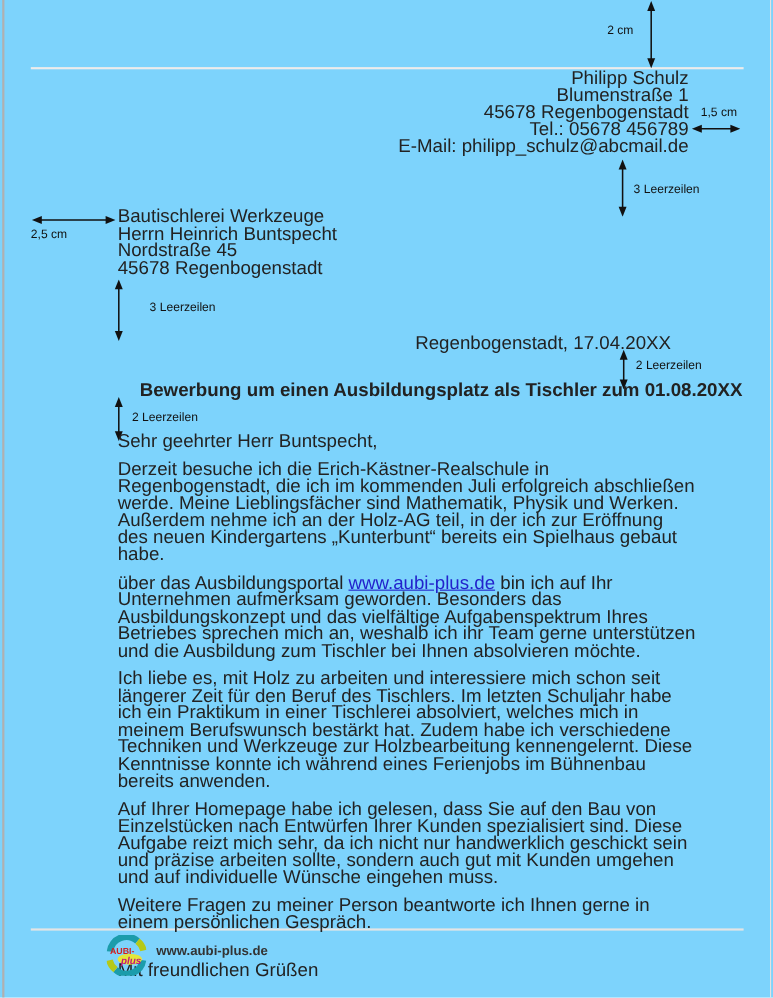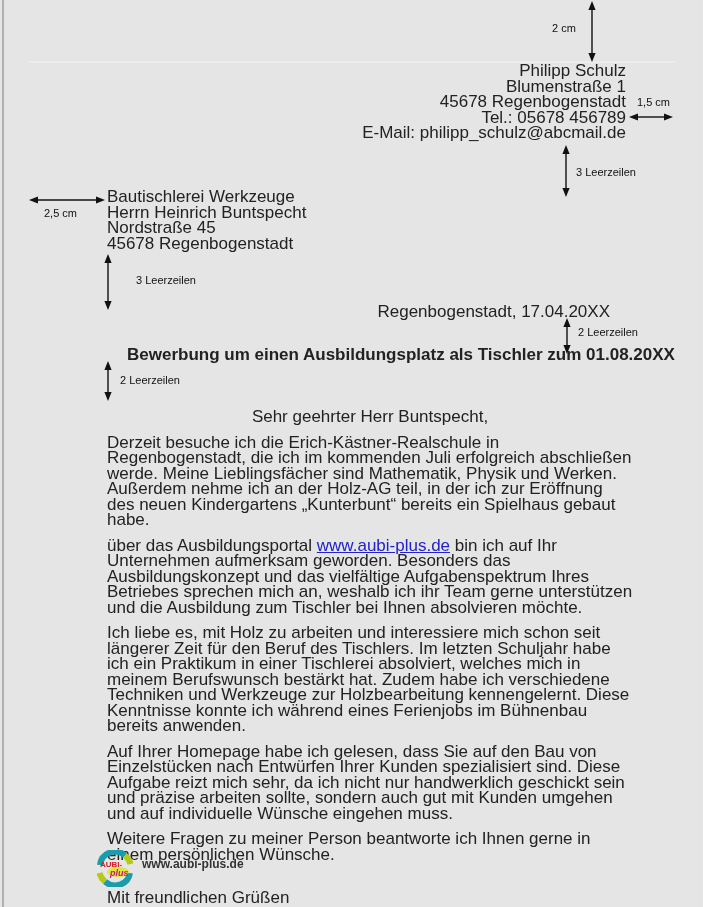--- a/index.html
+++ b/index.html
@@ -1,39 +1,39 @@
 <!DOCTYPE html>
 <html lang="de"><head>
 <meta charset="utf-8">
 <style>
   html,body{margin:0;padding:0;background:#fff;}
   .page{
     position:relative;
     width:703px;height:907px;
-    background:#e5e5e5;
+    background:#7dd3fc;
     font-family:"Liberation Sans", sans-serif;
     color:#222;
     overflow:hidden;
   }
   
   .edge-left{position:absolute;left:2px;top:0;width:2px;height:100%;background:#b0b0b0;}
   .edge-right{position:absolute;right:2px;top:0;width:1px;height:100%;background:#e2e2e2;}
   .rule{position:absolute;height:2px;background:#ececec;}
   .rule-top{left:28px;top:61px;width:648px;}
   .rule-bottom{left:28px;top:844px;width:648px;background:#e4e4e4;}
 
   
   .txt{font-size:17px;line-height:15.5px;}
   .sender{position:absolute;right:77px;top:63px;text-align:right;}
   .recipient{position:absolute;left:107px;top:189px;text-align:left;}
   .date-line{position:absolute;right:93px;top:304px;}
   .subject{position:absolute;left:107px;top:347px;font-weight:bold;margin-left:20px;}
   .body-flow{position:absolute;left:107px;top:393px;width:526px;}
   .body-flow p{margin:10px 0 0 0;}
-  .body-flow p.first{margin-top:16px;text-align:center;}
+  .body-flow p.first{margin-top:0;}
   .body-flow p.closing-gap{margin-top:28px;}
   a.doc-link{color:#2222cc;text-decoration:underline;}
 
   
   .ann-label{position:absolute;font-size:11px;line-height:12px;color:#111;white-space:nowrap;}
   .arrow{position:absolute;}
 
   
   .footer-logo{position:absolute;left:97px;top:850px;width:36px;height:37px;}
   .footer-url{position:absolute;left:142px;top:857px;font-size:12px;font-weight:600;color:#333;}
@@ -75,21 +75,21 @@
     <polygon points="6,0 2.4,9 9.6,9" fill="#111"></polygon>
     <polygon points="6,52 2.4,43 9.6,43" fill="#111"></polygon>
   </svg>
   <div class="ann-label" style="left:576px;top:166px">3 Leerzeilen</div>
 
   <svg class="arrow" style="left:29px;top:194px" width="76" height="12">
     <line x1="7" y1="6" x2="69" y2="6" stroke="#111" stroke-width="1.4"></line>
     <polygon points="0,6 9,2.4 9,9.6" fill="#111"></polygon>
     <polygon points="76,6 67,2.4 67,9.6" fill="#111"></polygon>
   </svg>
-  <div class="ann-label" style="left:44px;top:207px">2,5 cm</div>
+  <div class="ann-label" style="left:28px;top:207px">2,5 cm</div>
 
   <div class="recipient txt">
     <div>Bautischlerei Werkzeuge</div>
     <div>Herrn Heinrich Buntspecht</div>
     <div>Nordstraße 45</div>
     <div>45678 Regenbogenstadt</div>
   </div>
 
   <svg class="arrow" style="left:102px;top:254px" width="12" height="56">
     <line x1="6" y1="7" x2="6" y2="49" stroke="#111" stroke-width="1.4"></line>
@@ -115,21 +115,21 @@
     <polygon points="6,40 2.4,31 9.6,31" fill="#111"></polygon>
   </svg>
   <div class="ann-label" style="left:120px;top:374px">2 Leerzeilen</div>
 
   <div class="body-flow txt">
     <p class="first">Sehr geehrter Herr Buntspecht,</p>
     <p>Derzeit besuche ich die Erich-Kästner-Realschule in Regenbogenstadt, die ich im kommenden Juli erfolgreich abschließen werde. Meine Lieblingsfächer sind Mathematik, Physik und Werken. Außerdem nehme ich an der Holz-AG teil, in der ich zur Eröffnung des neuen Kindergartens „Kunterbunt“ bereits ein Spielhaus gebaut habe.</p>
     <p><span>über das Ausbildungsportal </span><a href="#" class="doc-link" title="www.aubi-plus.de">www.aubi-plus.de</a><span> bin ich auf Ihr Unternehmen aufmerksam geworden. Besonders das Ausbildungskonzept und das vielfältige Aufgabenspektrum Ihres Betriebes sprechen mich an, weshalb ich ihr Team gerne unterstützen und die Ausbildung zum Tischler bei Ihnen absolvieren möchte.</span></p>
     <p>Ich liebe es, mit Holz zu arbeiten und interessiere mich schon seit längerer Zeit für den Beruf des Tischlers. Im letzten Schuljahr habe ich ein Praktikum in einer Tischlerei absolviert, welches mich in meinem Berufswunsch bestärkt hat. Zudem habe ich verschiedene Techniken und Werkzeuge zur Holzbearbeitung kennengelernt. Diese Kenntnisse konnte ich während eines Ferienjobs im Bühnenbau bereits anwenden.</p>
     <p>Auf Ihrer Homepage habe ich gelesen, dass Sie auf den Bau von Einzelstücken nach Entwürfen Ihrer Kunden spezialisiert sind. Diese Aufgabe reizt mich sehr, da ich nicht nur handwerklich geschickt sein und präzise arbeiten sollte, sondern auch gut mit Kunden umgehen und auf individuelle Wünsche eingehen muss.</p>
-    <p>Weitere Fragen zu meiner Person beantworte ich Ihnen gerne in einem persönlichen Wünsche.</p>
+    <p>Weitere Fragen zu meiner Person beantworte ich Ihnen gerne in einem persönlichen Gespräch.</p>
     <p class="closing-gap">Mit freundlichen Grüßen</p>
     <p class="closing-gap">[Unterschrift]</p>
     <p class="closing-gap">Philipp Schulz</p>
   </div>
 
   <svg class="footer-logo" viewBox="0 0 36 37">
     <path d="M3,15 A15,15 0 0 1 28,5.5" fill="none" stroke="#1b9cab" stroke-width="6"></path>
     <path d="M28,5.5 A15,15 0 0 1 33.5,14" fill="none" stroke="#b5c918" stroke-width="6"></path>
     <path d="M33,23 A15,15 0 0 1 8,31.5" fill="none" stroke="#1b9cab" stroke-width="6"></path>
     <path d="M8,31.5 A15,15 0 0 1 2.5,23" fill="none" stroke="#b5c918" stroke-width="6"></path>

